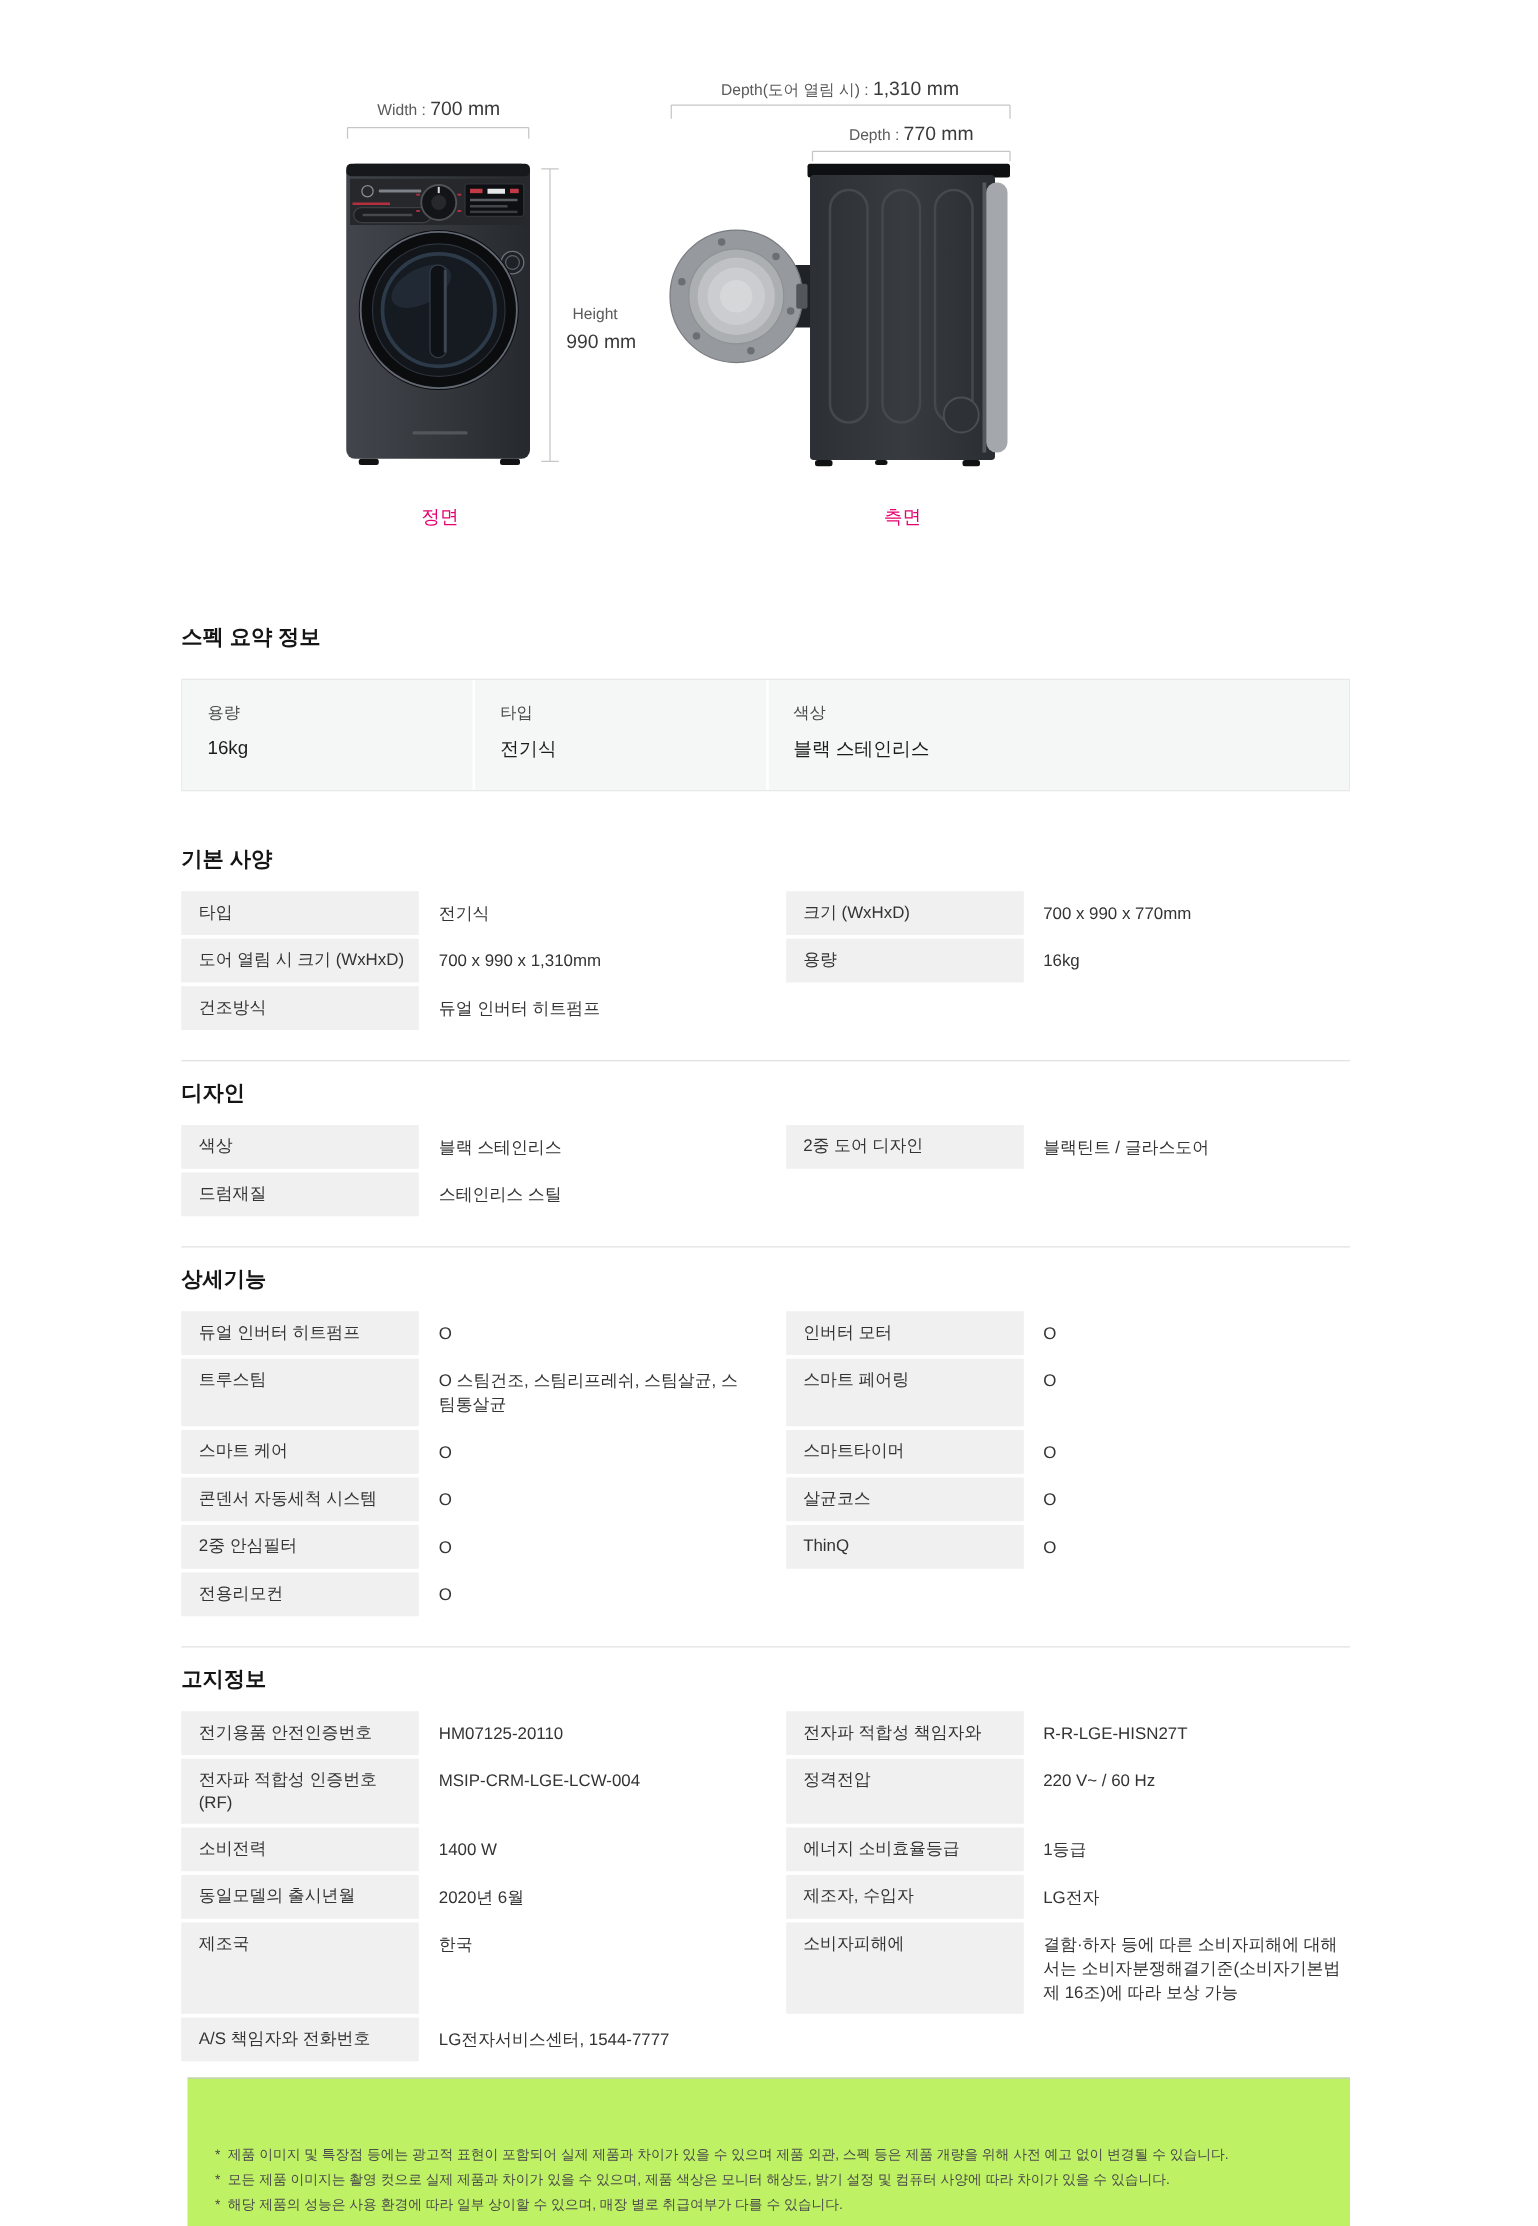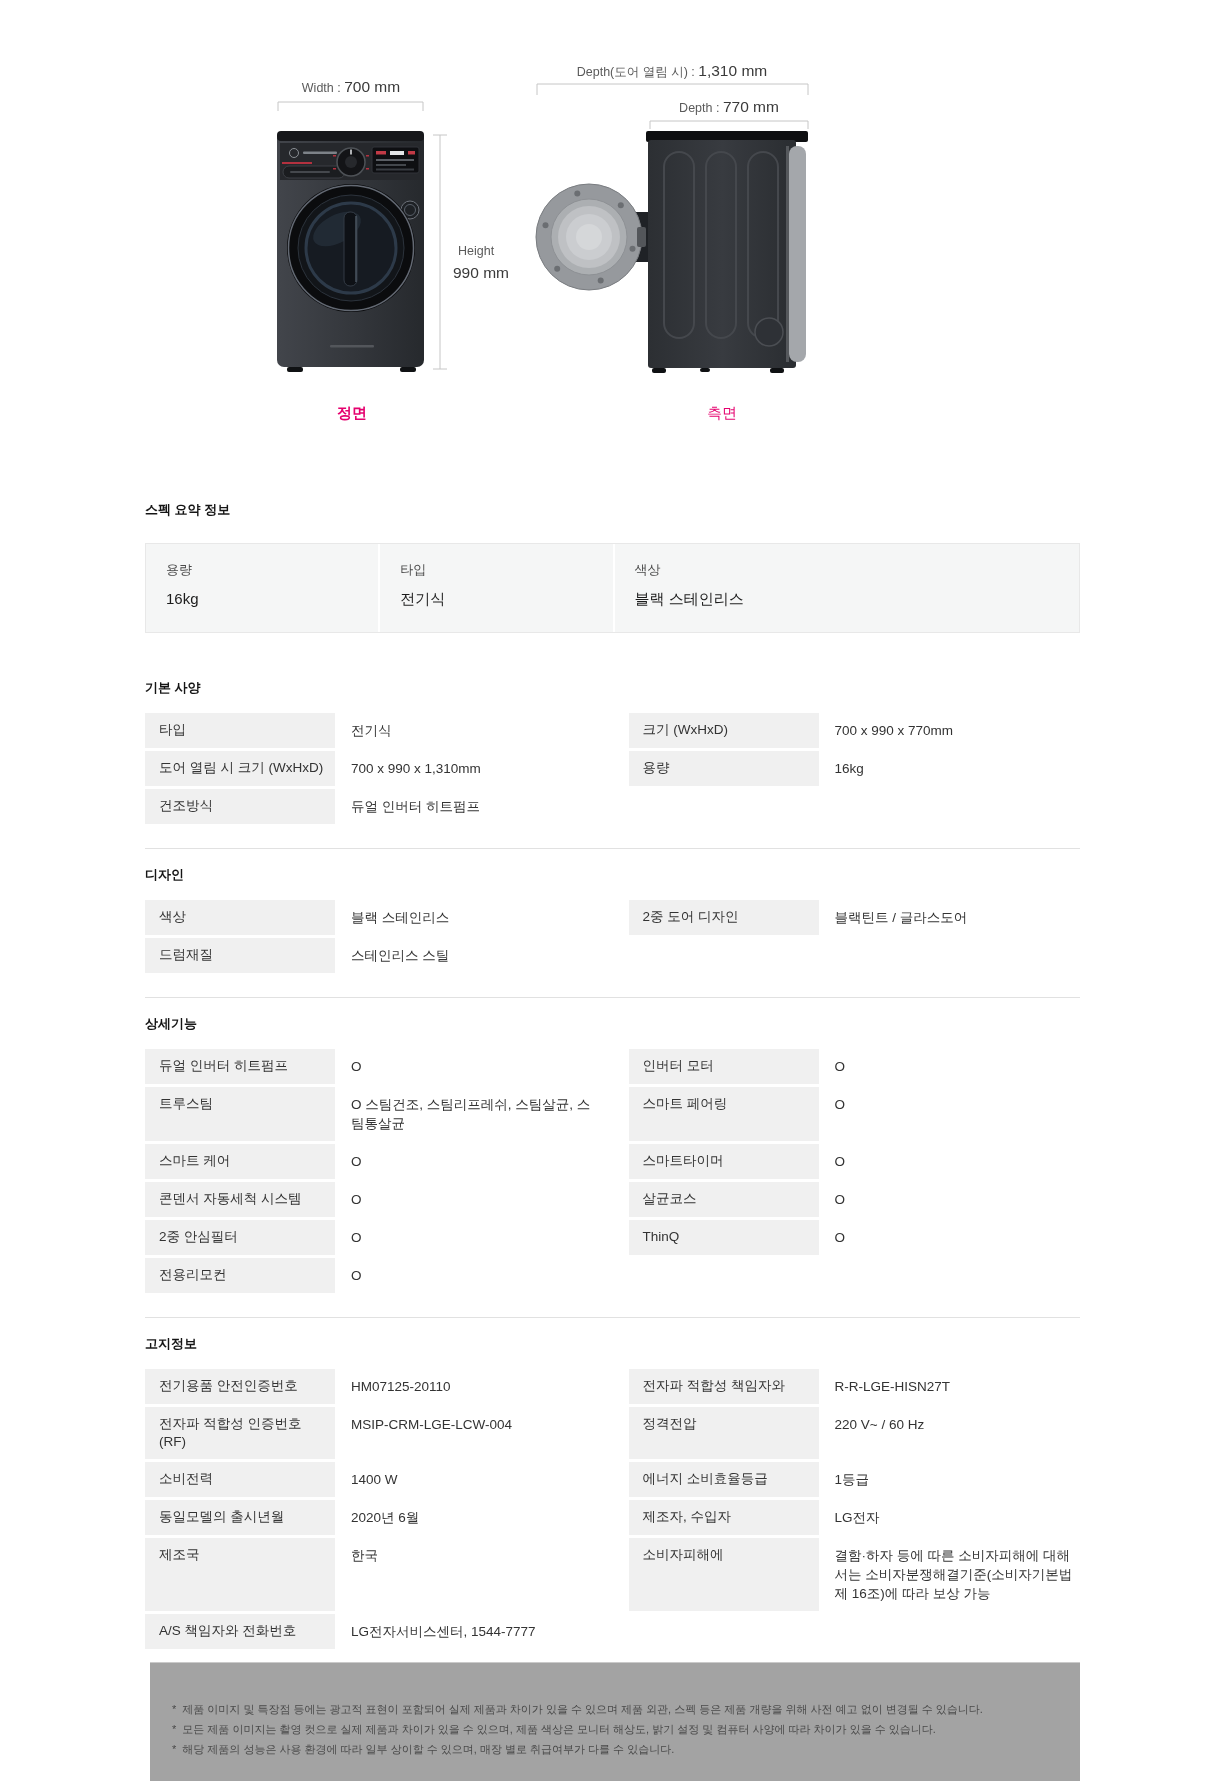--- a/index.html
+++ b/index.html
@@ -6,38 +6,38 @@
   .page{position:relative;width:1230px;height:1781px;background:#fff;overflow:hidden;
         font-family:"Liberation Sans","DejaVu Sans",sans-serif;color:#333;}
   
   .diagram-svg{position:absolute;top:0;left:0;}
   .dim-line{stroke:#c6c6c6;stroke-width:1;fill:none;}
   .dim-small{font-size:12.5px;fill:#5a5a5a;}
   .dim-big{font-size:15.5px;fill:#3a3a3a;}
   .caption{position:absolute;top:404px;width:120px;text-align:center;font-size:15px;}
   
   .content{position:absolute;left:145px;top:500px;width:935px;}
-  .section-title{font-size:13px;font-weight:bold;color:#151515;line-height:20px;margin:0;}
+  .section-title{font-size:17px;font-weight:bold;color:#151515;line-height:20px;margin:0;}
   
   .summary-table{display:grid;grid-template-columns:1fr 1fr 2fr;gap:2px;margin-top:23px;
                  border:1px solid #e8e8e8;background:#fff;}
   .summary-cell{background:#f5f6f6;height:88px;box-sizing:border-box;padding:17px 20px;}
   .s-lbl{font-size:13px;color:#4a4a4a;}
   .s-val{font-size:15px;color:#1c1c1c;margin-top:11px;}
   
   .sect{margin-top:45px;}
   .sect.bordered{border-top:1px solid #e1e1e1;margin-top:24px;padding-top:16px;}
   .rows{display:grid;grid-template-columns:1fr 1fr;column-gap:32px;row-gap:3px;margin-top:15px;}
   .half{display:flex;align-items:stretch;}
   .lbl{flex:0 0 190px;width:190px;box-sizing:border-box;background:#f0f0f0;
        font-size:13.5px;color:#333;padding:8px 8px 8px 14px;line-height:18px;}
   .val{flex:1;font-size:13.5px;color:#333;padding:8px 0 8px 16px;line-height:19px;}
   
   .footnotes{position:absolute;left:150px;top:1662px;width:930px;bottom:0;box-sizing:border-box;
-             background:#a3a3a3;border-top:1px solid #cacaca;padding:36px 20px 0 22px;}
+             background:#bef264;border-top:1px solid #cacaca;padding:51px 20px 0 22px;}
   .note{font-size:11px;color:#4a4a4a;line-height:20px;}
   .note .bullet{margin-right:6px;color:#4a4a4a;}
 </style>
 </head>
 <body>
 
 <div class="page">
 
   <svg class="diagram-svg" width="1230" height="460" viewBox="0 0 1230 460">
     <defs>
@@ -139,21 +139,21 @@
     </g>
 
     <g>
       <path class="dim-line" d="M650 121 H808 M650 121 V129 M808 121 V129"></path>
       <text x="729" y="112" text-anchor="middle">
         <tspan class="dim-small">Depth : </tspan><tspan class="dim-big">770 mm</tspan>
       </text>
     </g>
   </svg>
 
-  <div class="caption" style="left: 292px; color: rgb(229, 0, 110); font-weight: bold;">정면</div>
+  <div class="caption" style="left: 292px; color: rgb(229, 0, 110);">정면</div>
   <div class="caption" style="left: 617px; color: rgb(229, 0, 110); text-align: right;">측면</div>
 
   <div class="content">
 
     <div class="sect" style="margin-top:0;">
       <h2 class="section-title">스펙 요약 정보</h2>
       <div class="summary-table">
         <div class="summary-cell">
           <div class="s-lbl">용량</div>
           <div class="s-val">16kg</div>

